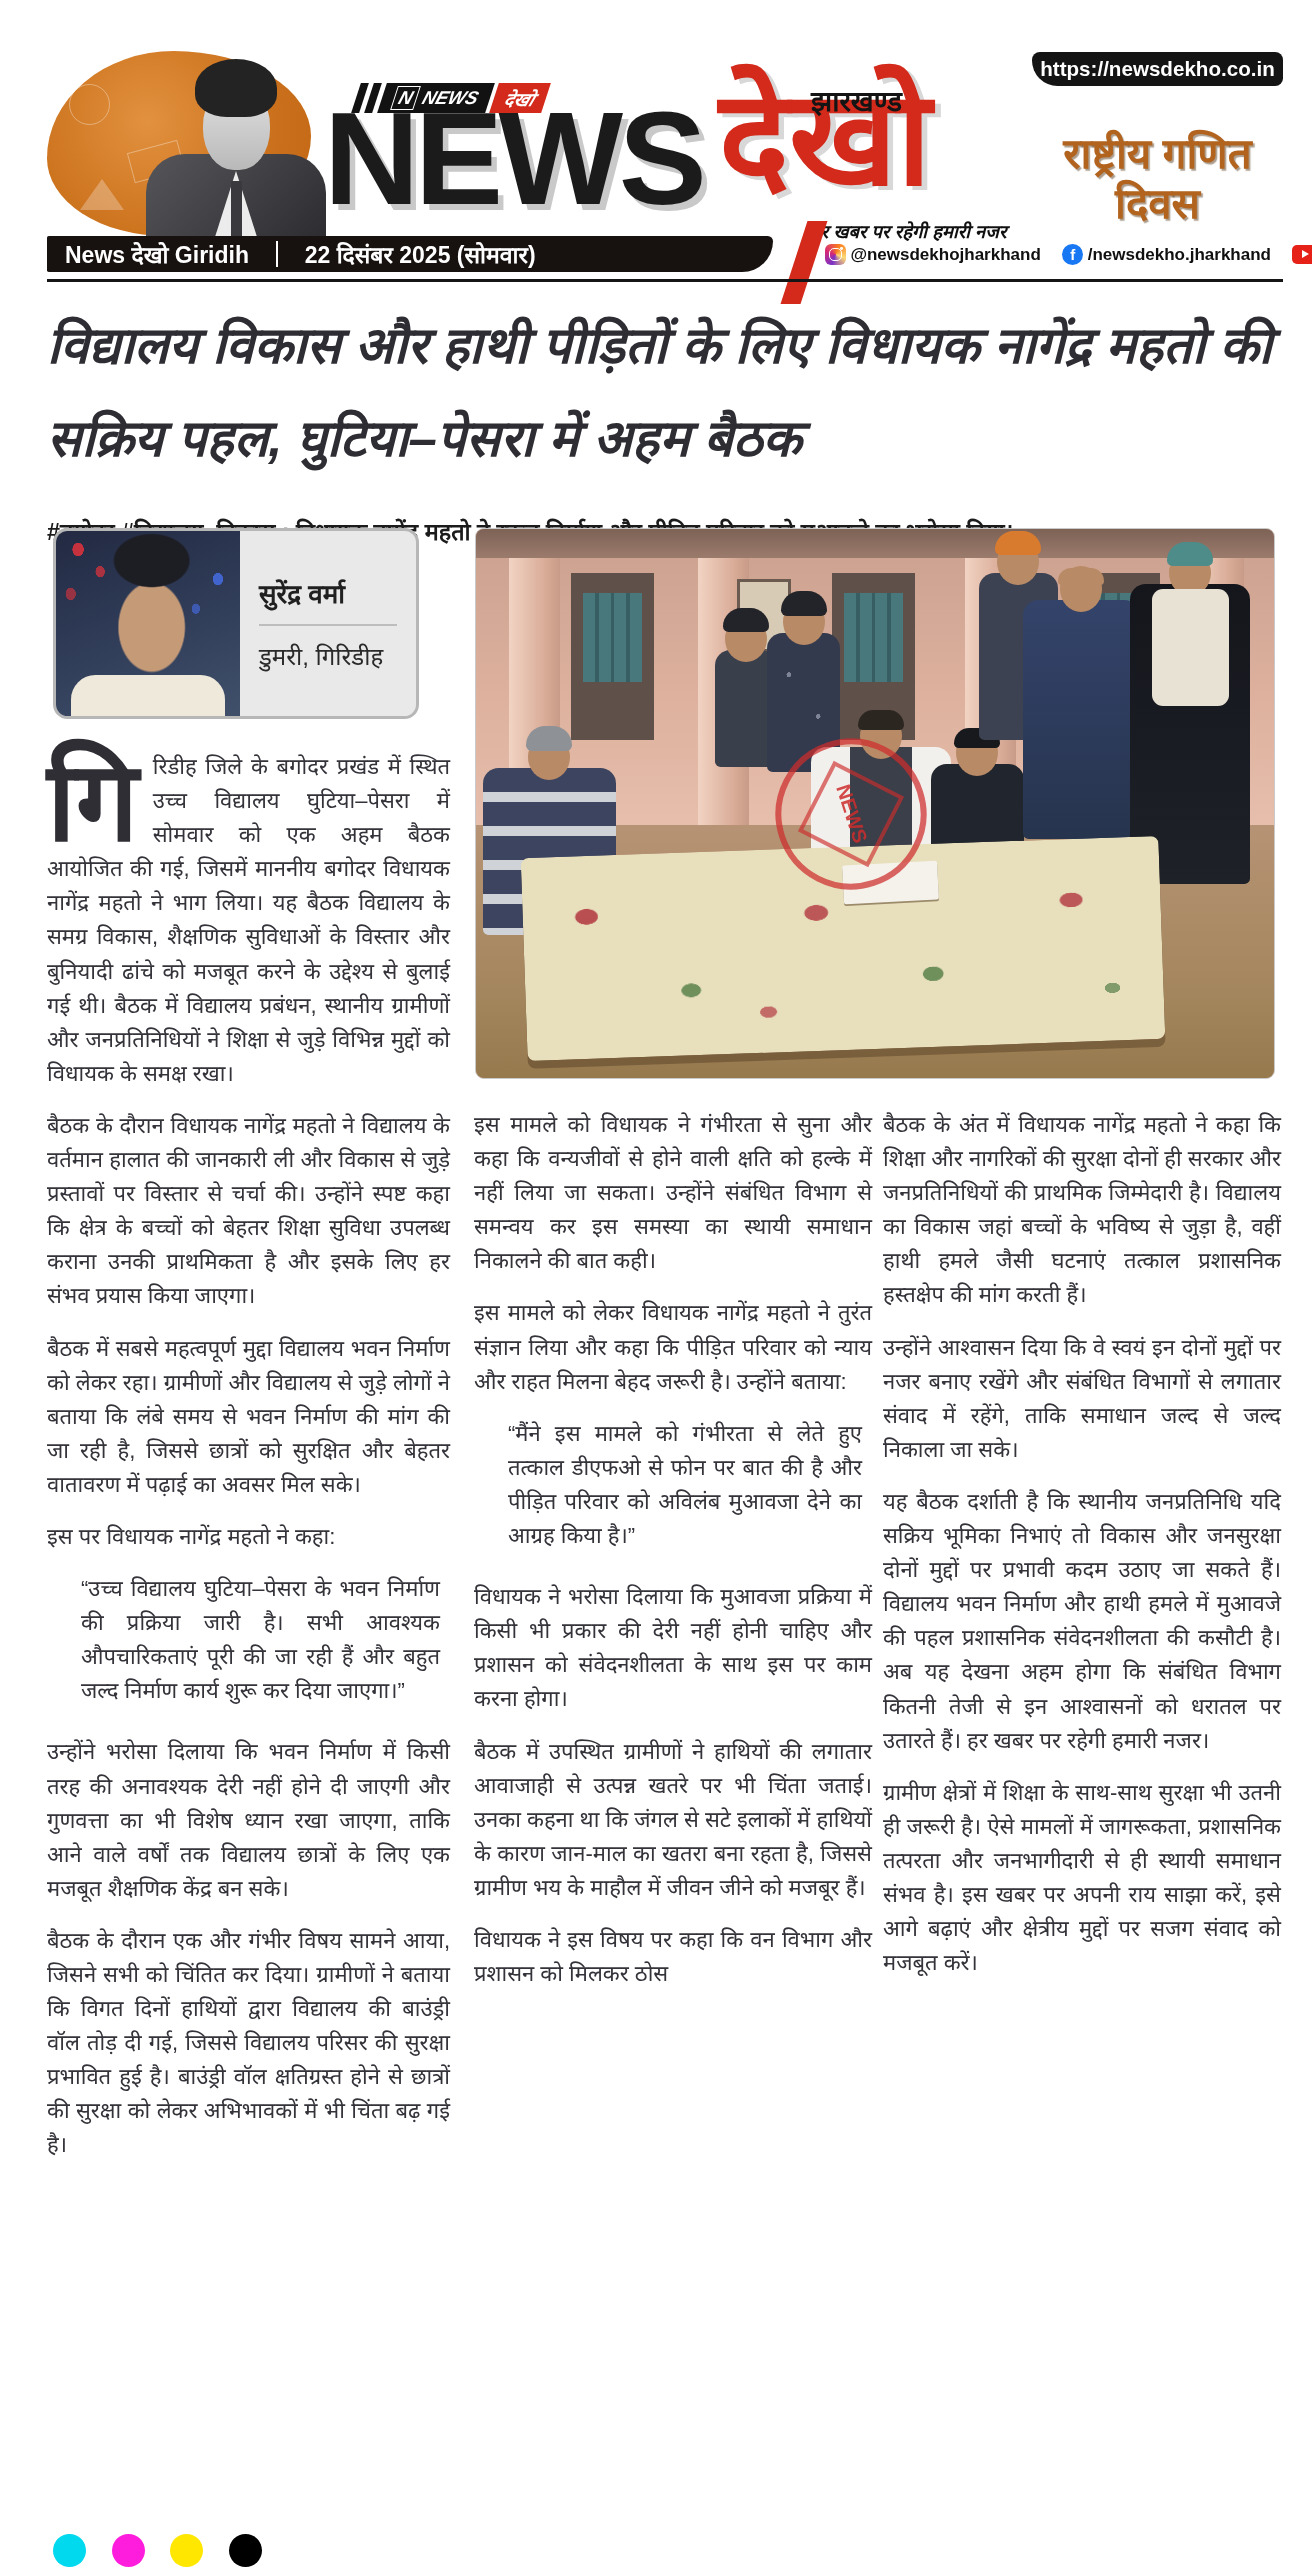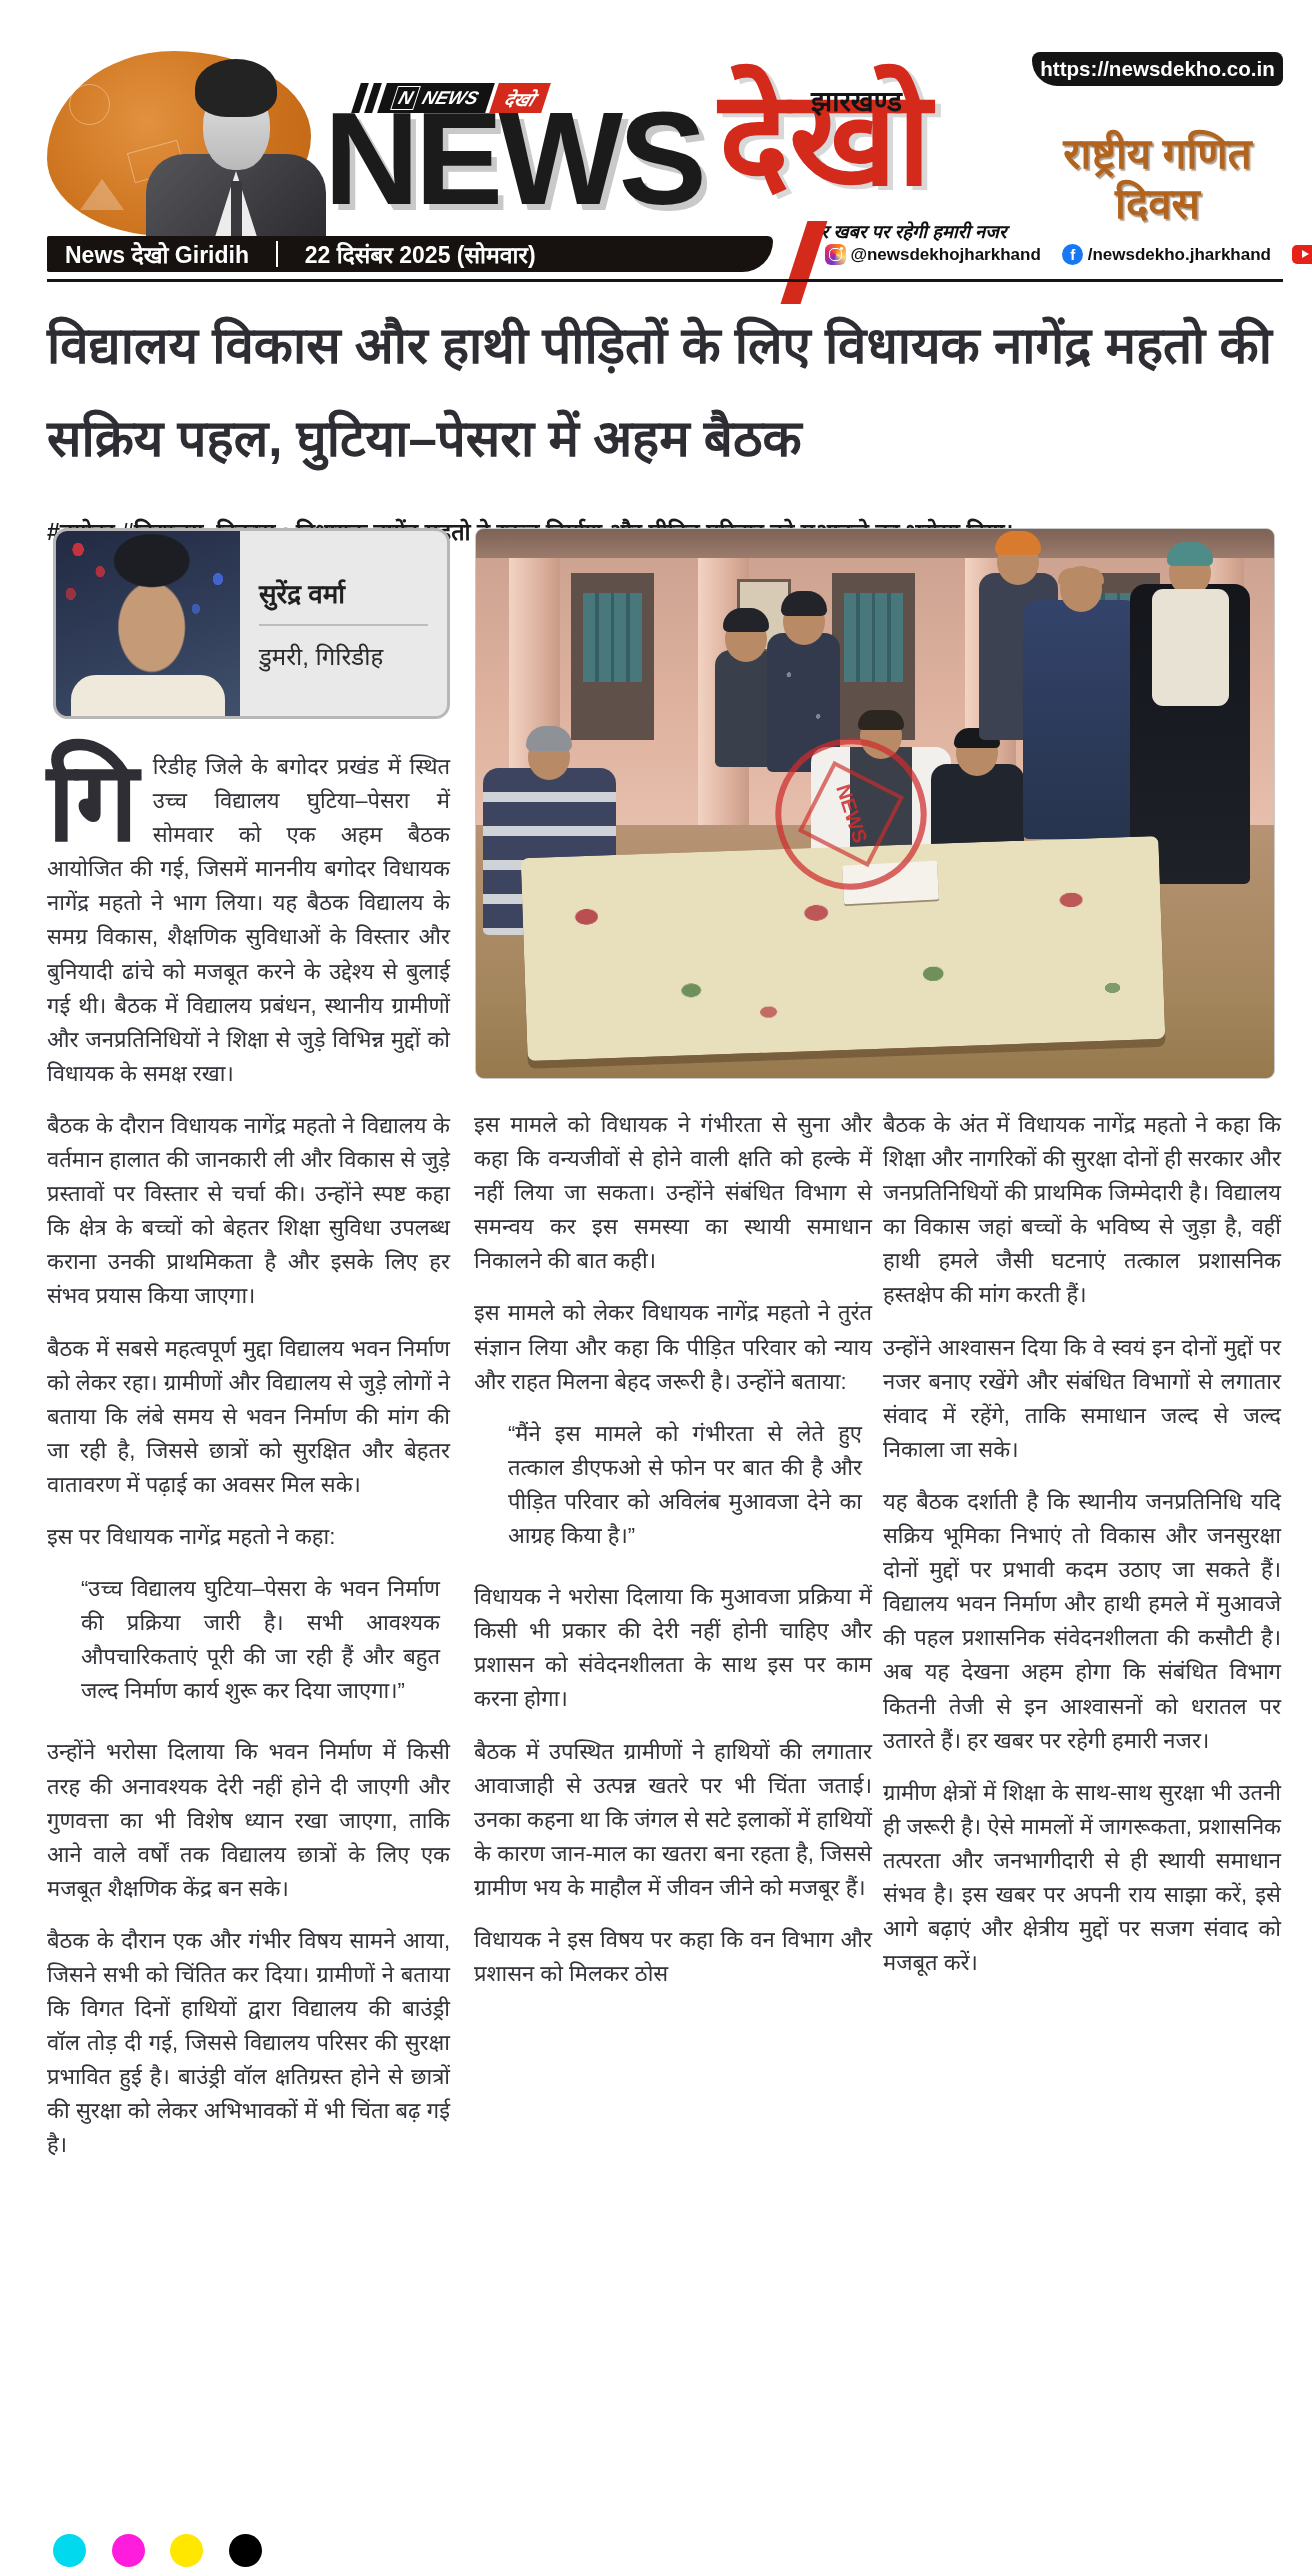--- a/index.html
+++ b/index.html
@@ -67,25 +67,25 @@
         align-items:center;justify-content:center;font-weight:900;font-size:15px;}
   .ic-fb::before{content:"f";}
   .ic-yt{width:25.6px;height:18.4px;border-radius:5px;background:#e62117;position:relative;}
   .ic-yt::before{content:"";position:absolute;left:9.5px;top:4.4px;border-left:7.8px solid #fff;
         border-top:4.4px solid transparent;border-bottom:4.4px solid transparent;}
 
   .rule{position:absolute;left:47px;top:279px;width:1236px;height:3.3px;background:#151515;}
 
   
   .headline{position:absolute;left:47px;top:300px;width:1236px;font-size:51px;line-height:1.82;
-        font-weight:700;color:#2d2d33;}
+        font-weight:700;color:#2d2d33;font-style:italic;}
   .subhead{position:absolute;left:47px;top:515px;width:1236px;font-size:23.4px;font-weight:700;color:#1b1b1b;}
 
   
-  .author{position:absolute;left:53px;top:528px;width:397px;height:191px;border:3.9px solid #b7b7b7;
+  .author{position:absolute;left:53px;top:528px;width:366px;height:191px;border:3.9px solid #b7b7b7;
         border-radius:14.5px;overflow:hidden;display:flex;background:#e9e9e9;box-sizing:border-box;}
   .a-photo{flex:0 0 184px;position:relative;
         background:
           radial-gradient(12.2px 14.5px at 12% 10%,rgba(225,50,60,.85) 45%,transparent 48%),
           radial-gradient(10px 12.2px at 24% 22%,rgba(225,50,60,.7) 45%,transparent 48%),
           radial-gradient(11px 13.3px at 8% 34%,rgba(225,50,60,.6) 45%,transparent 48%),
           radial-gradient(11px 13.3px at 88% 26%,rgba(70,110,235,.8) 45%,transparent 48%),
           radial-gradient(9px 11px at 76% 42%,rgba(70,110,235,.6) 45%,transparent 48%),
           radial-gradient(67px 47px at 52% 16%,#1d1d24 55%,transparent 58%),
           radial-gradient(56px 75px at 52% 52%,#c59a77 58%,transparent 61%),

